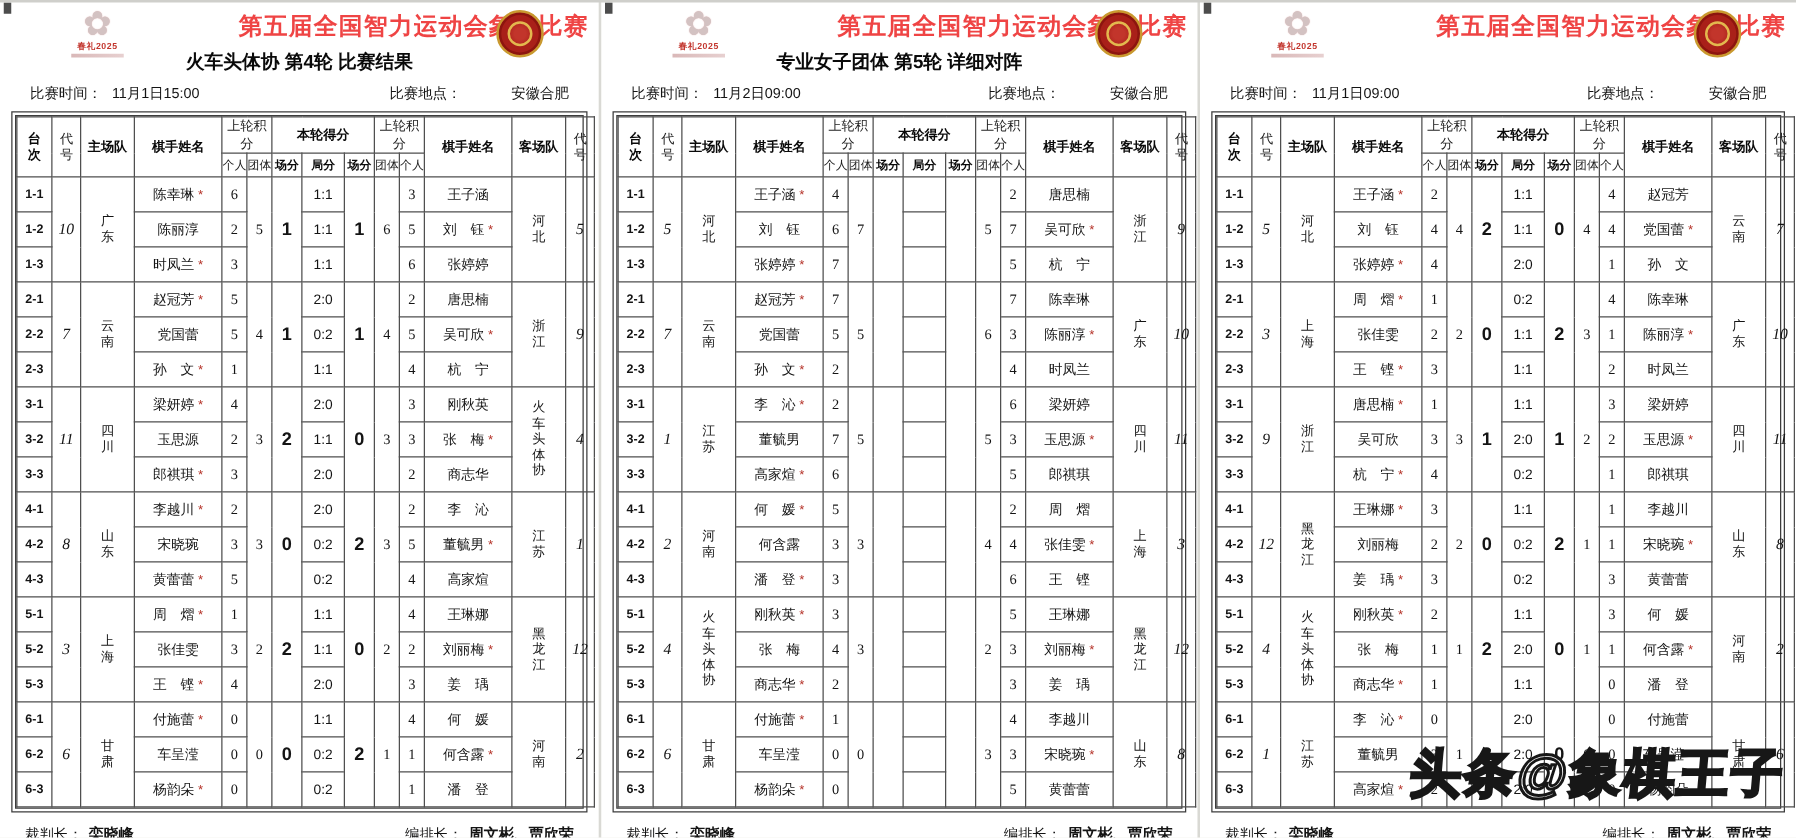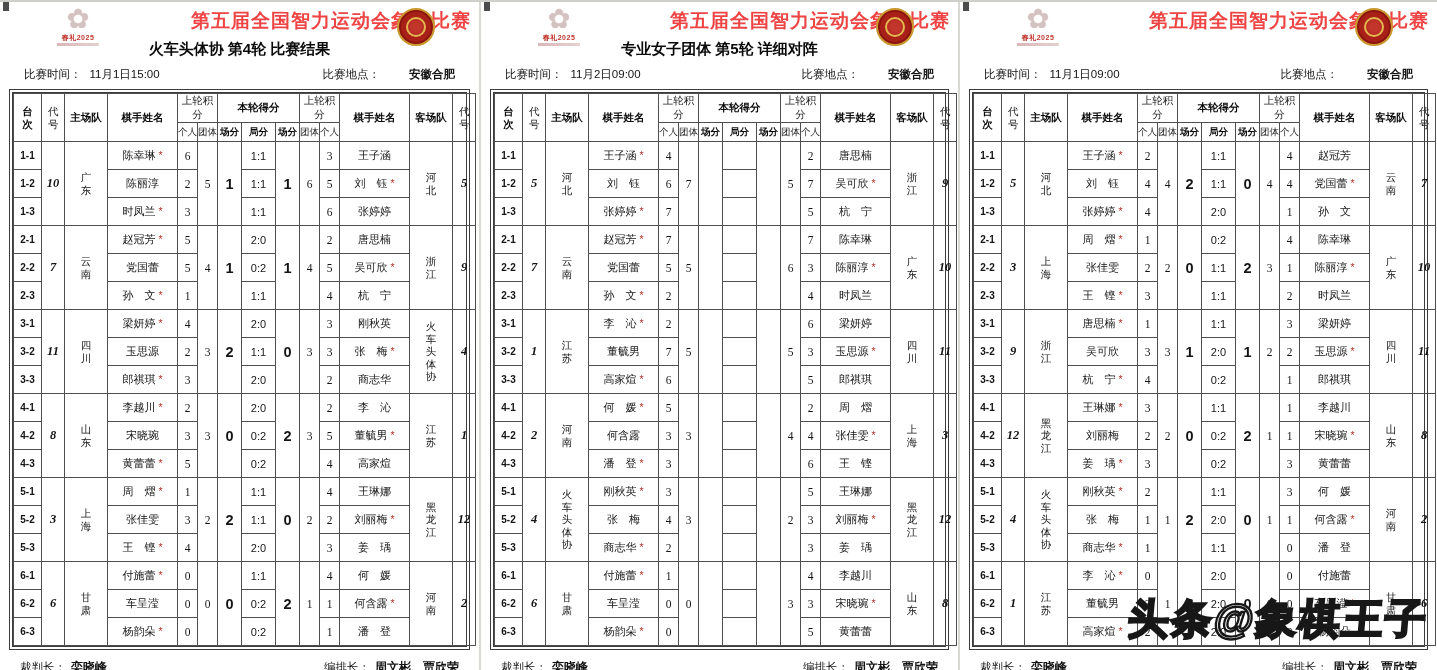--- a/index.html
+++ b/index.html
@@ -24,35 +24,35 @@
   .t2 { font-size:15px; font-weight:bold; text-align:center; margin-top:6px; white-space:nowrap; color:#0a0a0a; }
   .emblem { position:absolute; right:36px; top:4px; width:38px; height:38px; border-radius:50%;
             background:#a92019; border:2px solid #c9992f; box-shadow:inset 0 0 0 2px #8c150f;
             display:flex; align-items:center; justify-content:center; }
   .emblem-core { width:20px; height:20px; border-radius:50%; border:2px solid #e3b84e;
                  background:radial-gradient(#c2352b 40%, #a92019); }
 
   
   .info { display:flex; justify-content:space-between; margin:10px 16px 7px; font-size:11.5px; }
   .info-v { margin-left:8px; }
-  .venue { margin-left:29px;font-weight:bold; }
+  .venue { margin-left:40px; }
 
   
   .tbl-wrap { border:4px double #3c3c3c; margin:0 1px; background:#fff; }
   table { width:100%; border-collapse:collapse; table-layout:fixed; }
   th,td { border:1px solid #4f4f4f; text-align:center; vertical-align:middle; padding:0; overflow:hidden; }
   thead tr.h1 th { height:24px; font-size:10.5px; }
   thead tr.h2 th { height:19px; }
   th { font-weight:normal; color:#222; }
   th.hb { font-weight:bold; color:#0a0a0a;margin-top:33px; }
   th.sm { font-size:9.5px; letter-spacing:0; }
   th.v2 { line-height:1.15; padding:0 6px; word-break:break-all; font-size:10.5px; }
   tbody td { height:28px; font-size:11px; }
   td.board { font-weight:bold; font-size:10px; }
-  td.code  { font-family:"Liberation Serif", serif; font-style:italic; font-weight:bold; font-size:12.5px; }
+  td.code  { font-family:"Liberation Serif", serif; font-style:italic; font-weight:normal; font-size:12.5px; }
   td.team  { font-size:10.5px; line-height:1.2; padding:0 14px; }
   td.num   { font-family:"Liberation Serif", serif; font-size:11.5px; }
   td.mpts  { font-weight:bold; font-size:14.5px; }
   td.gpts  { font-size:11px; }
   td.name  { font-size:11px; white-space:nowrap; padding:0 2px; }
   .star { color:#b5342a; margin-left:3px; font-size:10.5px; }
 
   
   .p-foot { display:flex; justify-content:space-between; margin:9px 12px 0; font-size:11.5px; }
   .p-foot b { margin-left:5px; font-size:12px; }

